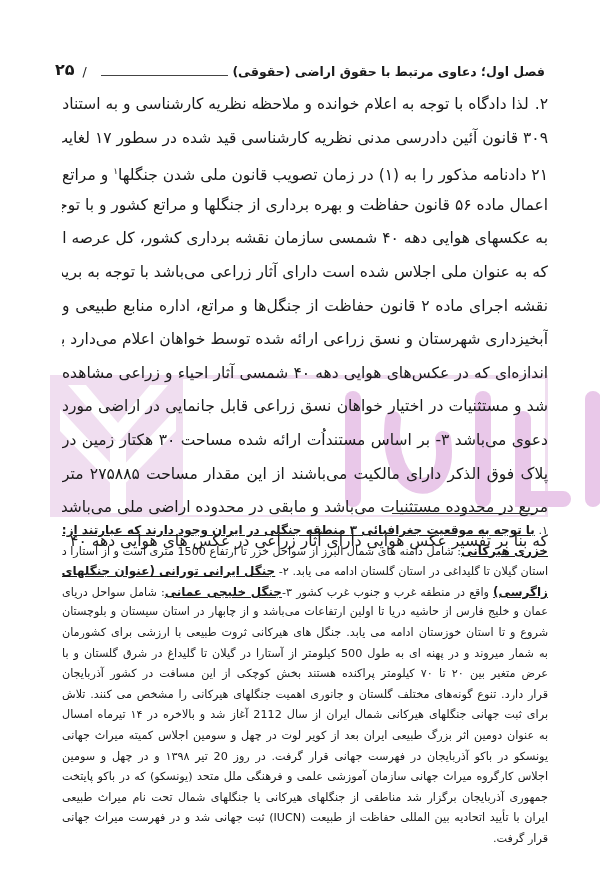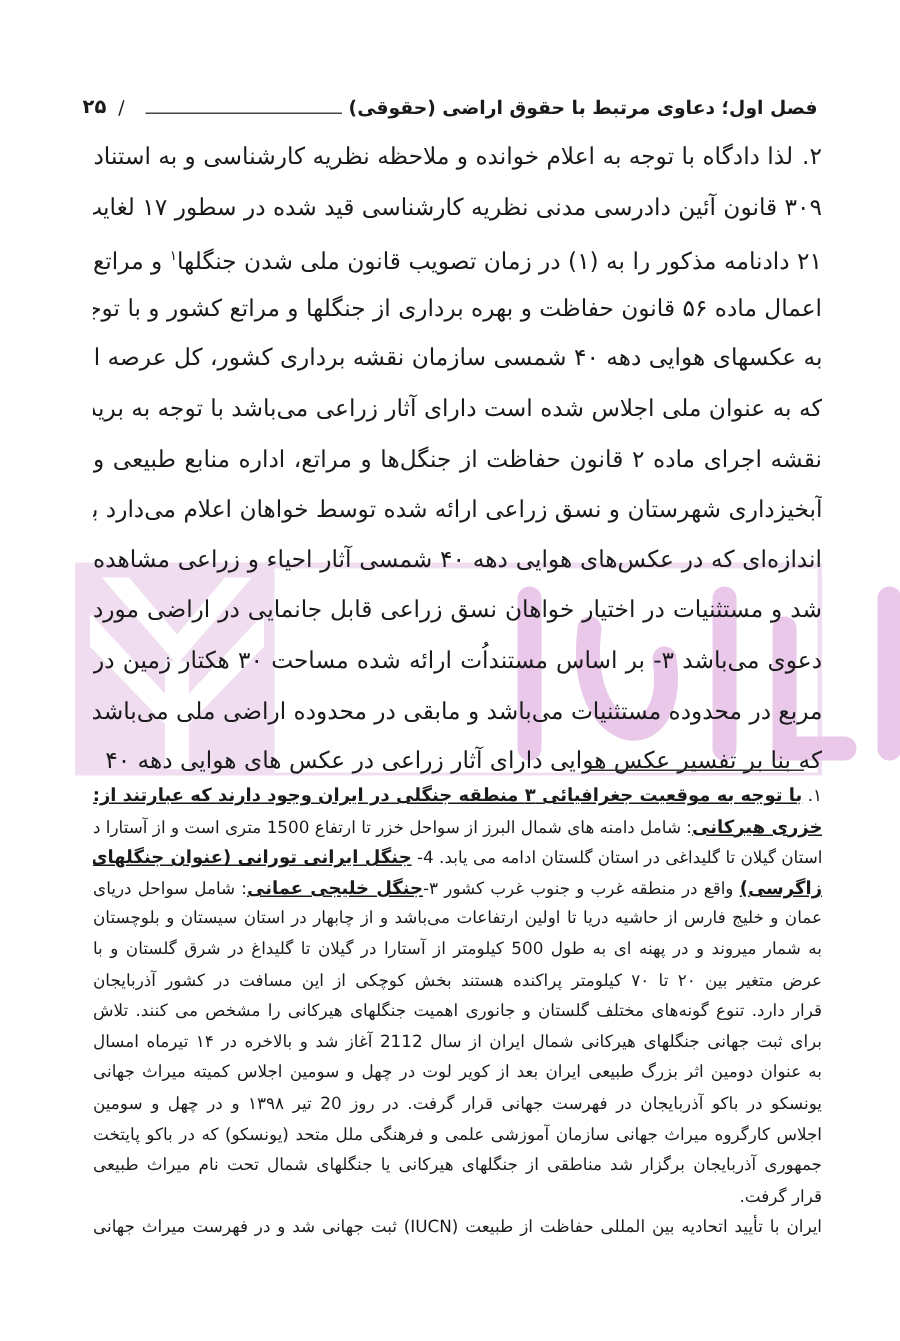--- a/index.html
+++ b/index.html
@@ -14,21 +14,21 @@
               background: #ffffff; }
   .wm-logo { position: absolute; left: 8px; top: 6px; width: 120px; height: 132px; }
   .wm-letters { position: absolute; left: 140px; top: 0px; width: 350px; height: 142px; }
 
   
   .running-head { position: absolute; top: 61px; left: 55px; width: 490px; height: 18px;
                   direction: rtl; display: flex; align-items: flex-end; font-size: 12.5px; font-weight: bold; }
   .running-head .rule { flex: 1; border-bottom: 1px solid #444; margin: 0 4px 3px 6px; height: 1px; }
   .running-head .title { white-space: nowrap; }
   .running-head .sep { margin: 0 8px; font-weight: normal; }
-  .running-head .pnum { font-size: 13px; }
+  .running-head .pnum { font-size: 16px; }
 
   
   .body-text { position: absolute; top: 88px; left: 62px; width: 486px; z-index: 1;
                direction: rtl; text-align: justify; font-size: 15.5px; line-height: 33.6px; }
   .body-text .line { display: block; text-align: justify; text-align-last: justify; white-space: nowrap;
                      overflow: hidden; height: 33.6px; }
   .body-text .line.last { text-align-last: right; }
   .item-num { margin-left: 6px; }
 
   
@@ -80,37 +80,39 @@
     <span class="line">۳۰۹ قانون آئین دادرسی مدنی نظریه کارشناسی قید شده در سطور ۱۷ لغایت</span>
     <span class="line"><span>۲۱ دادنامه مذکور را به (۱) در زمان تصویب قانون ملی شدن جنگلها</span><sup style="font-size:9px">۱</sup> <span>و مراتع</span></span>
     <span class="line">اعمال ماده ۵۶ قانون حفاظت و بهره برداری از جنگلها و مراتع کشور و با توجه</span>
     <span class="line">به عکسهای هوایی دهه ۴۰ شمسی سازمان نقشه برداری کشور، کل عرصه ای</span>
     <span class="line">که به عنوان ملی اجلاس شده است دارای آثار زراعی می‌باشد با توجه به بریده</span>
     <span class="line">نقشه اجرای ماده ۲ قانون حفاظت از جنگل‌ها و مراتع، اداره منابع طبیعی و</span>
     <span class="line">آبخیزداری شهرستان و نسق زراعی ارائه شده توسط خواهان اعلام می‌دارد به</span>
     <span class="line">اندازه‌ای که در عکس‌های هوایی دهه ۴۰ شمسی آثار احیاء و زراعی مشاهده</span>
     <span class="line">شد و مستثنیات در اختیار خواهان نسق زراعی قابل جانمایی در اراضی مورد</span>
     <span class="line">دعوی می‌باشد ۳- بر اساس مستنداُت ارائه شده مساحت ۳۰ هکتار زمین در</span>
+    <span class="line">پلاک فوق الذکر دارای مالکیت می‌باشند از این مقدار مساحت ۲۷۵۸۸۵ متر</span>
     <span class="line">مربع در محدوده مستثنیات می‌باشد و مابقی در محدوده اراضی ملی می‌باشد</span>
     <span class="line last">که بنا بر تفسیر عکس هوایی دارای آثار زراعی در عکس های هوایی دهه ۴۰</span>
   </div>
 
   <div class="fn-rule"></div>
 
   <div class="footnote">
     <span class="line"><span>۱.</span> <span class="bul">با توجه به موقعیت جغرافیائی ۳ منطقه جنگلی در ایران وجود دارند که عبارتند از: ۱- جنگل</span></span>
     <span class="line"><span class="bul">خزری هیرکانی</span><span>: شامل دامنه های شمال البرز از سواحل خزر تا ارتفاع 1500 متری  است و از آستارا در</span></span>
-    <span class="line"><span>استان گیلان تا گلیداغی در استان گلستان ادامه می یابد. 4-</span> <span class="bul">جنگل ایرانی تورانی (عنوان جنگلهای</span></span>
+    <span class="line"><span>استان گیلان تا گلیداغی در استان گلستان ادامه می یابد. ۲-</span> <span class="bul">جنگل ایرانی تورانی (عنوان جنگلهای</span></span>
     <span class="line"><span class="bul">زاگرسی)</span> <span>واقع در منطقه غرب و جنوب غرب کشور ۳-</span><span class="bul">جنگل خلیجی عمانی</span><span>: شامل سواحل دریای</span></span>
     <span class="line">عمان و خلیج فارس از حاشیه دریا تا اولین ارتفاعات می‌باشد و از چابهار در استان سیستان و بلوچستان</span>
+    <span class="line">شروع و تا استان خوزستان ادامه می یابد. جنگل های هیرکانی ثروت طبیعی با ارزشی برای کشورمان</span>
     <span class="line">به شمار میروند و در پهنه ای به طول 500 کیلومتر از آستارا در گیلان تا گلیداغ در شرق گلستان و با</span>
     <span class="line">عرض متغیر بین ۲۰ تا ۷۰ کیلومتر پراکنده هستند بخش کوچکی از این مسافت در کشور آذربایجان</span>
     <span class="line">قرار دارد. تنوع گونه‌های مختلف گلستان و جانوری اهمیت جنگلهای هیرکانی را مشخص می کنند. تلاش</span>
     <span class="line">برای ثبت جهانی جنگلهای هیرکانی شمال ایران از سال 2112 آغاز شد و بالاخره در ۱۴ تیرماه امسال</span>
     <span class="line">به عنوان دومین اثر بزرگ طبیعی ایران بعد از کویر لوت در چهل و سومین اجلاس کمیته میراث جهانی</span>
     <span class="line">یونسکو در باکو آذربایجان در فهرست جهانی قرار گرفت. در روز 20 تیر ۱۳۹۸ و در چهل و سومین</span>
     <span class="line">اجلاس کارگروه میراث جهانی سازمان آموزشی علمی و فرهنگی ملل متحد (یونسکو) که در باکو پایتخت</span>
     <span class="line">جمهوری آذربایجان برگزار شد مناطقی از جنگلهای هیرکانی یا جنگلهای شمال تحت نام میراث طبیعی</span>
+    <span class="line">ایران با تأیید اتحادیه بین المللی حفاظت از طبیعت (IUCN) ثبت جهانی شد و در فهرست میراث جهانی</span>
     <span class="line last">قرار گرفت.</span>
-    <span class="line">ایران با تأیید اتحادیه بین المللی حفاظت از طبیعت (IUCN) ثبت جهانی شد و در فهرست میراث جهانی</span>
   </div>
 
 </div>
 
 </body></html>

